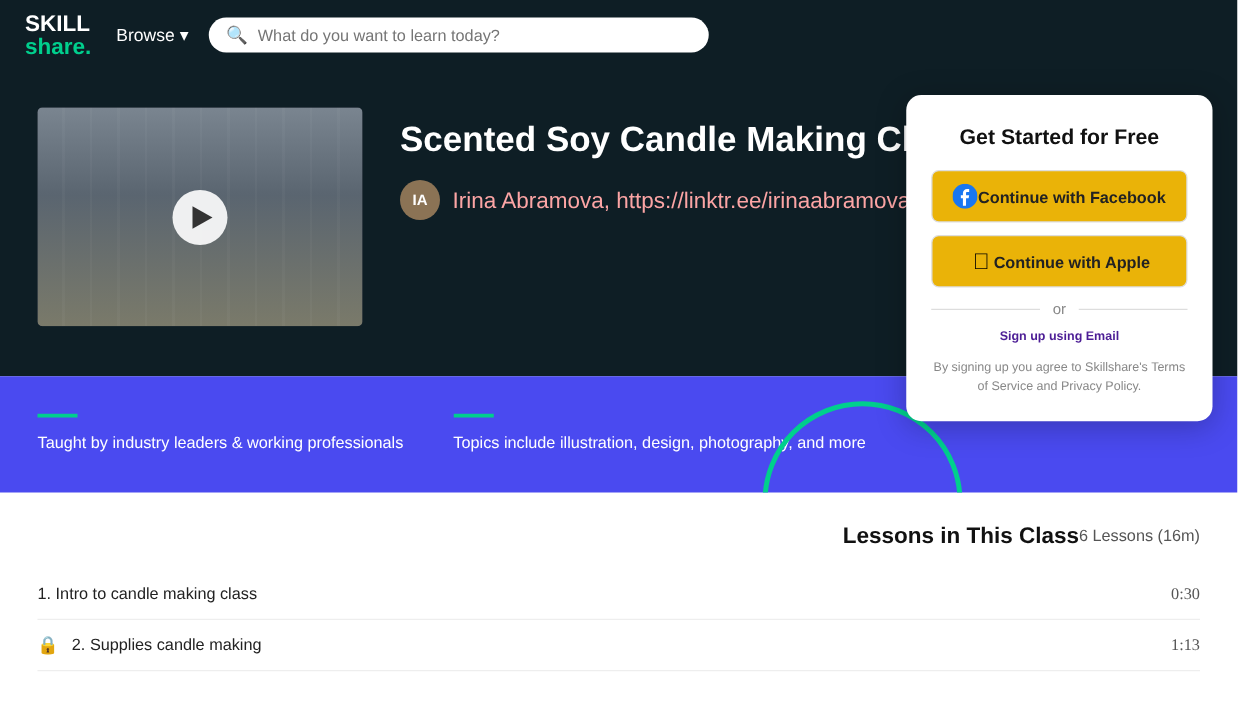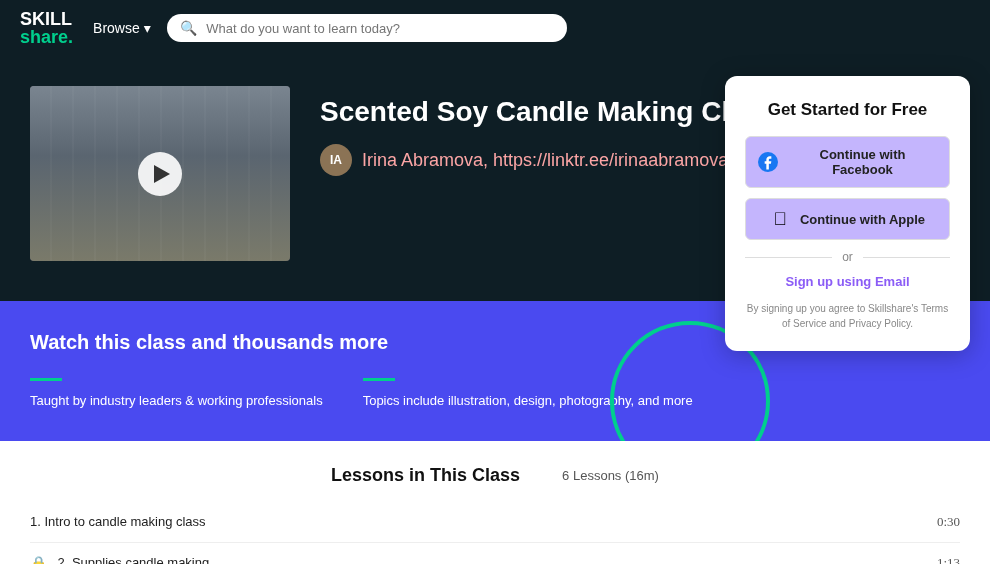--- a/index.html
+++ b/index.html
@@ -176,26 +176,26 @@
       font-size: 17px;
       font-weight: 800;
       text-align: center;
       margin-bottom: 16px;
       color: #111;
     }
     .social-btn {
       display: flex;
       align-items: center;
       justify-content: center;
-      gap: 10px;
+      gap: 0;
       width: 100%;
       padding: 10px 12px;
       border: 1.5px solid #ddd;
       border-radius: 6px;
-      background: #c4b5fd;
+      background: #eab308;
       font-size: 13px;
       font-weight: 600;
       cursor: pointer;
       margin-bottom: 10px;
       color: #222;
     }
     .social-icon {
       width: 20px;
       height: 20px;
       flex-shrink: 0;
@@ -214,22 +214,22 @@
     }
     .or-divider::before, .or-divider::after {
       content: '';
       flex: 1;
       height: 1px;
       background: #ddd;
     }
     .email-link {
       display: block;
       text-align: center;
-      color: #8b5cf6;
-      font-size: 13px;
+      color: #4c1d95;
+      font-size: 10px;
       font-weight: 700;
       margin-top: 10px;
       cursor: pointer;
       text-decoration: none;
     }
     .terms-text {
       font-size: 10px;
       color: #888;
       text-align: center;
       margin-top: 12px;
@@ -278,24 +278,23 @@
       pointer-events: none;
     }
 
     
     .lessons {
       background: #fff;
       padding: 24px 30px;
     }
     .lessons-header {
       display: flex;
-      justify-content: center;
+      justify-content: flex-end;
       align-items: center;
       margin-bottom: 16px;
-      gap: 42px;
     }
     .lessons-title {
       font-size: 18px;
       font-weight: 800;
       color: #111;
     }
     .lessons-count {
       font-size: 13px;
       color: #555;
     }
@@ -381,21 +380,20 @@
     </div>
     <a class="email-link">Sign up using Email</a>
     <div class="terms-text">
       <span>By signing up you agree to Skillshare's </span><a>Terms of Service</a><span> and </span><a>Privacy Policy.</a>
     </div>
   </div>
 </section>
 
 <section class="benefits">
   <div class="green-circle"></div>
-  <h2 class="benefits-title">Watch this class and thousands more</h2>
   <div class="benefits-grid">
     <div class="benefit-item">
       <div class="benefit-line"></div>
       <p class="benefit-text">Taught by industry leaders &amp; working professionals</p>
     </div>
     <div class="benefit-item">
       <div class="benefit-line"></div>
       <p class="benefit-text">Topics include illustration, design, photography, and more</p>
     </div>
   </div>

